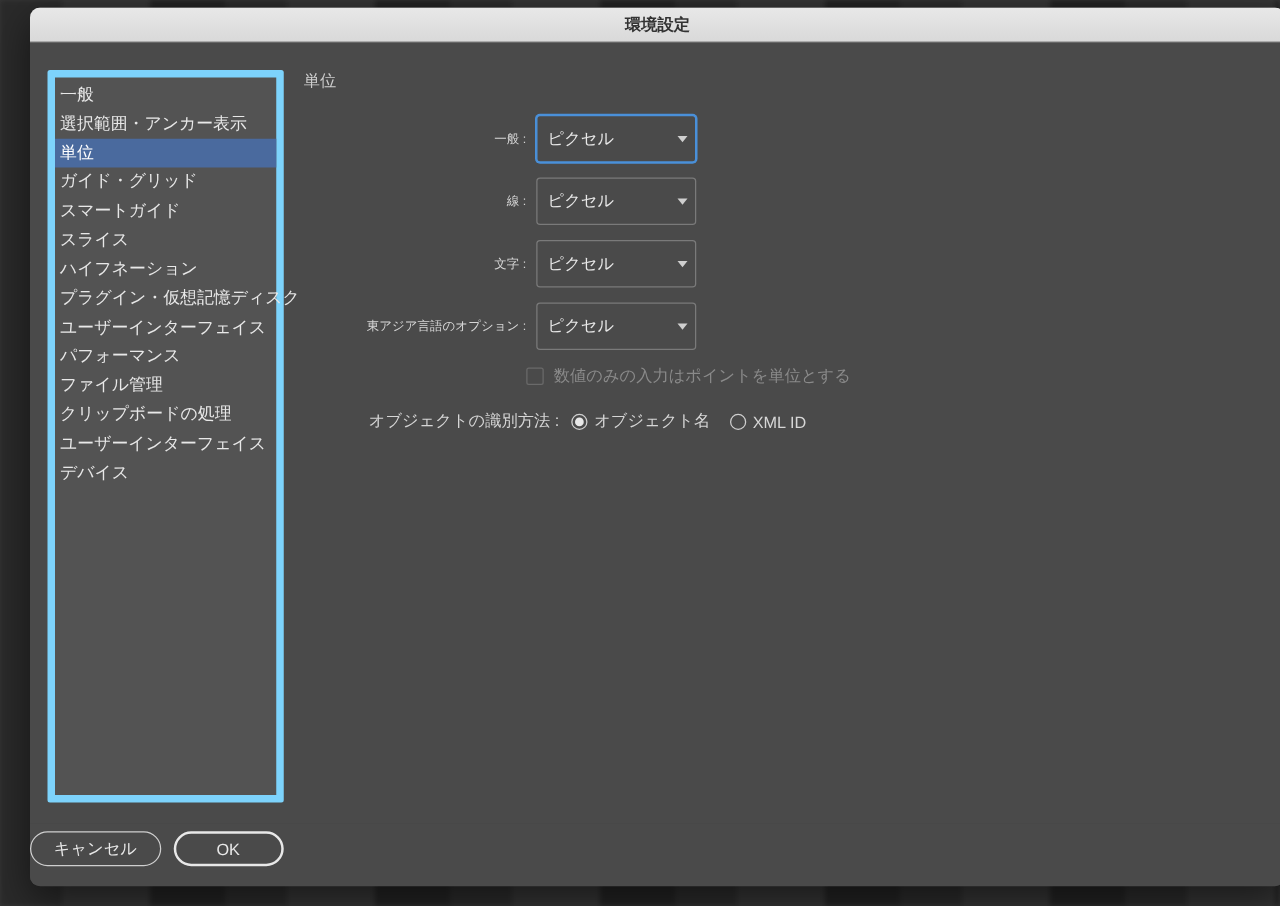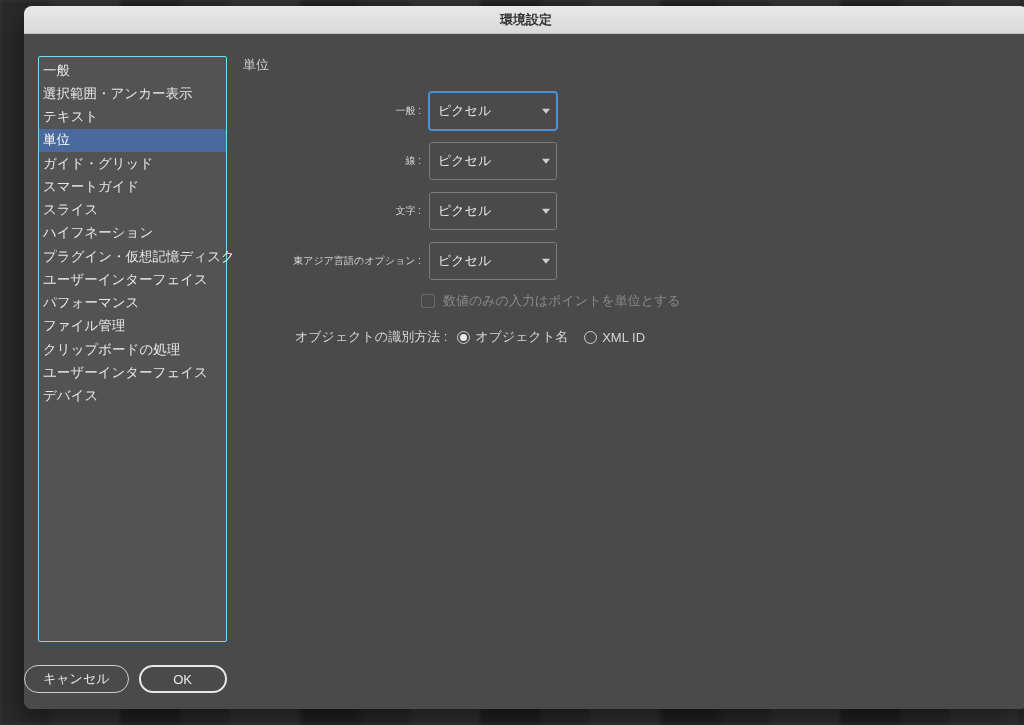--- a/index.html
+++ b/index.html
@@ -35,21 +35,21 @@
     flex: 1;
     display: flex;
     padding: 22px 14px 14px 14px;
     gap: 16px;
     background: #4a4a4a;
   }
 
   .sidebar {
     width: 189px;
     background: #535353;
-    border: 1px solid #7dd3fc;
+    border: 6px solid #7dd3fc;
     border-radius: 2px;
     padding: 2px 0;
     height: 586px;
   }
   .sidebar-item {
     padding: 1.5px 6px 1.5px 4px;
     font-size: 13.5px;
     color: #e8e8e8;
     cursor: pointer;
     line-height: 1.5;
@@ -165,21 +165,20 @@
 
 <div class="dialog">
   <div class="titlebar">
     <span>環境設定</span>
   </div>
 
   <div class="body">
     <div class="sidebar" id="sidebar">
         <div class="sidebar-item">一般</div>
         <div class="sidebar-item">選択範囲・アンカー表示</div>
-        <div class="sidebar-item">テキスト</div>
         <div class="sidebar-item active">単位</div>
         <div class="sidebar-item">ガイド・グリッド</div>
         <div class="sidebar-item">スマートガイド</div>
         <div class="sidebar-item">スライス</div>
         <div class="sidebar-item">ハイフネーション</div>
         <div class="sidebar-item">プラグイン・仮想記憶ディスク</div>
         <div class="sidebar-item">ユーザーインターフェイス</div>
         <div class="sidebar-item">パフォーマンス</div>
         <div class="sidebar-item">ファイル管理</div>
         <div class="sidebar-item">クリップボードの処理</div>

